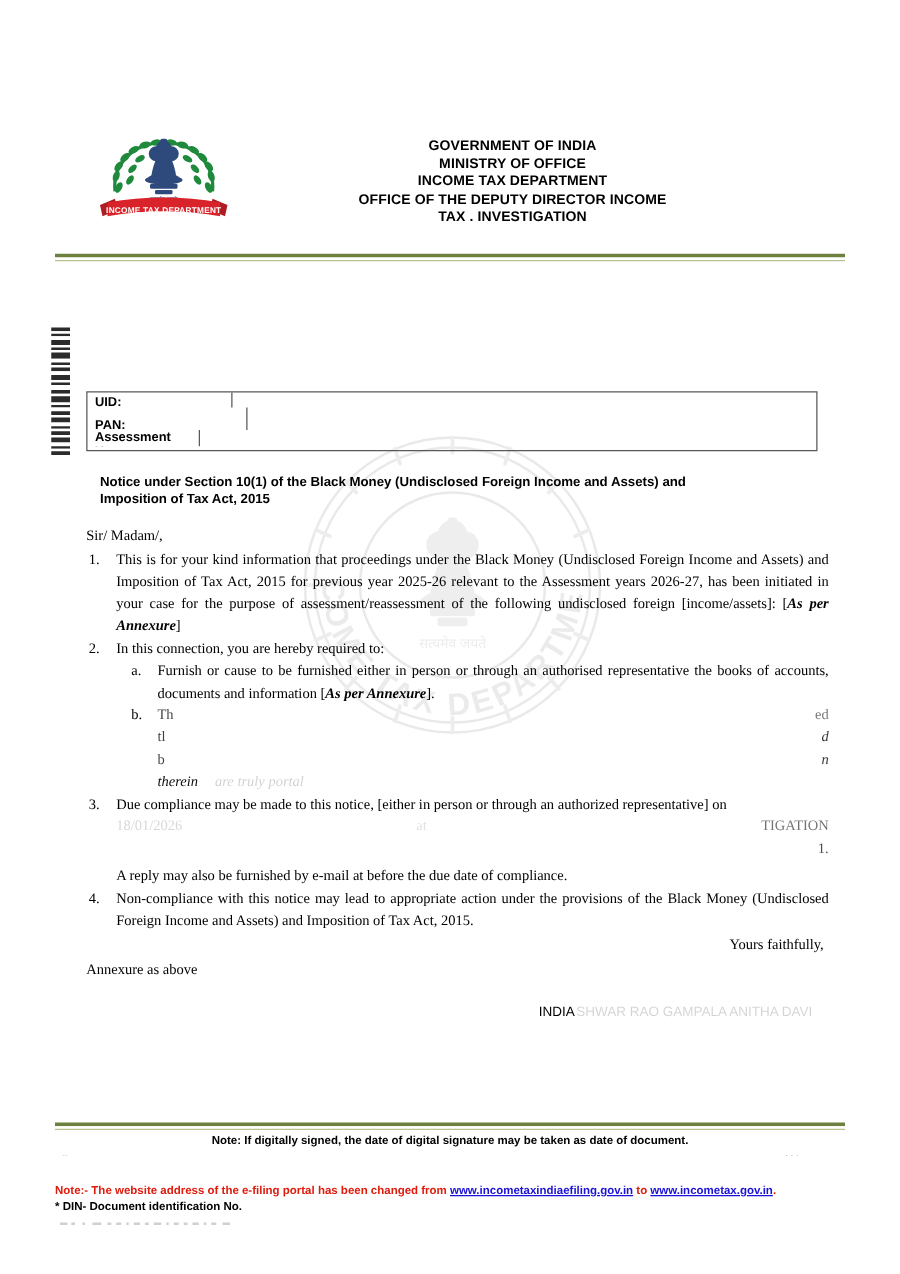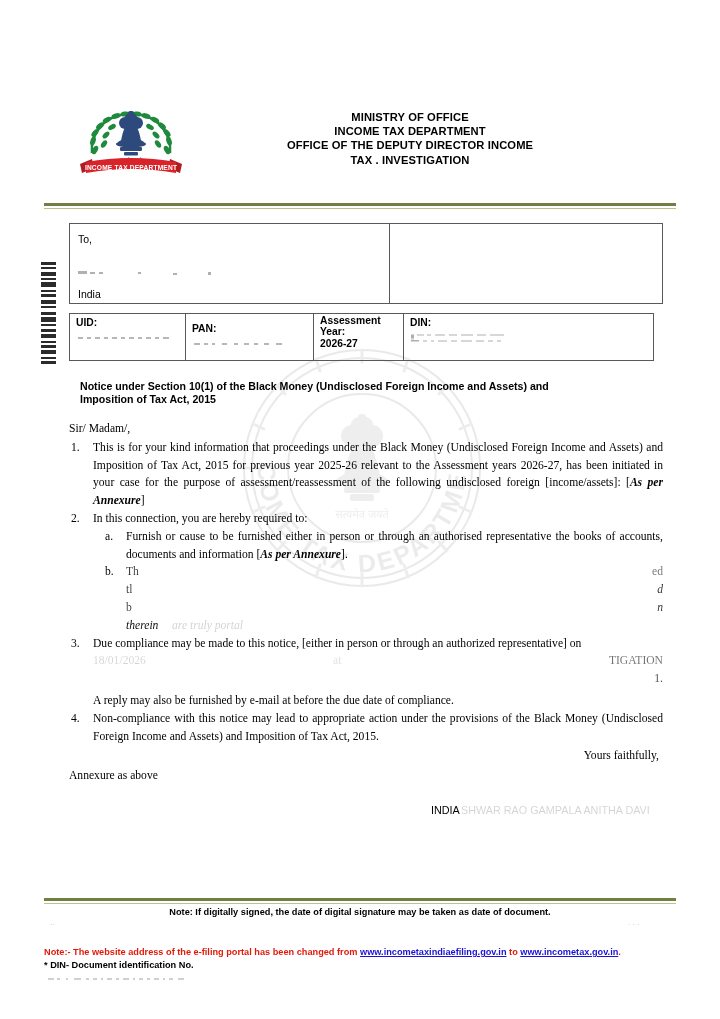--- a/index.html
+++ b/index.html
@@ -135,20 +135,21 @@
   .detail-table {
     position: absolute;
     left: 69px;
     top: 313px;
     width: 585px;
     height: 48px;
     border: 1.1px solid #595959;
     box-sizing: border-box;
     display: flex;
     z-index: 3;
+    flex-direction: column;
   }
   .dcell {
     border-right: 1.1px solid #595959;
     box-sizing: border-box;
     padding: 3px 0 0 6px;
     position: relative;
     overflow: hidden;
   }
   .dcell:last-child { border-right: none; }
   .dcell .lbl {
@@ -445,20 +446,21 @@
         <g>
           <path d="M2 56 L14 51 L16 60 L4 65 Z" fill="#b01c22"></path>
           <path d="M104 56 L92 51 L90 60 L102 65 Z" fill="#b01c22"></path>
           <path d="M8 54 Q53 46 98 54 L98 65 Q53 57 8 65 Z" fill="#d8232a"></path>
         </g>
         <text x="53" y="62" text-anchor="middle" font-family="'Liberation Sans',sans-serif" font-size="6.6" font-weight="bold" fill="#ffffff" letter-spacing="0.2">INCOME TAX DEPARTMENT</text>
       </svg>
     </div>
 
     <div class="header-text">
+      <div>GOVERNMENT OF INDIA</div>
       <div>MINISTRY OF OFFICE</div>
       <div>INCOME TAX DEPARTMENT</div>
       <div>OFFICE OF THE DEPUTY DIRECTOR INCOME</div>
       <div>TAX . INVESTIGATION</div>
     </div>
   </div>
 
   <div class="rule-band rule-thick" style="top:203px"></div>
   <div class="rule-band rule-gap" style="top:206.2px"></div>
   <div class="rule-band rule-thin" style="top:207.8px"></div>
@@ -496,37 +498,20 @@
       <i style="height:2px;background:#fff"></i>
     <i style="height:3px"></i>
       <i style="height:2px;background:#fff"></i>
     <i style="height:4px"></i>
       <i style="height:3px;background:#fff"></i>
     <i style="height:2px"></i>
       <i style="height:2px;background:#fff"></i>
     <i style="height:3px"></i>
   </div>
 
-  <div class="addr-table">
-    <div class="addr-left">
-      <span class="addr-to">To,</span>
-      <svg class="addr-redacted" viewBox="0 0 180 9" preserveAspectRatio="none" aria-hidden="true">
-        <g fill="#555">
-          <rect x="0" y="3" width="9" height="3"></rect>
-          <rect x="12" y="4" width="5" height="2"></rect>
-          <rect x="21" y="4" width="4" height="2"></rect>
-          <rect x="60" y="4" width="3" height="2"></rect>
-          <rect x="95" y="5" width="4" height="2"></rect>
-          <rect x="130" y="4" width="3" height="3"></rect>
-        </g>
-      </svg>
-      <span class="addr-country">India</span>
-    </div>
-    <div class="addr-right"></div>
-  </div>
 
   <div class="detail-table">
 
     <div class="dcell c-uid">
       <span class="lbl">UID:</span>
       <svg class="redline w100" viewBox="0 0 100 8" preserveAspectRatio="none" aria-hidden="true">
         <g fill="#555">
           <rect x="2" y="3" width="5" height="2"></rect>
           <rect x="11" y="3" width="4" height="2"></rect>
           <rect x="19" y="3" width="5" height="2"></rect>

